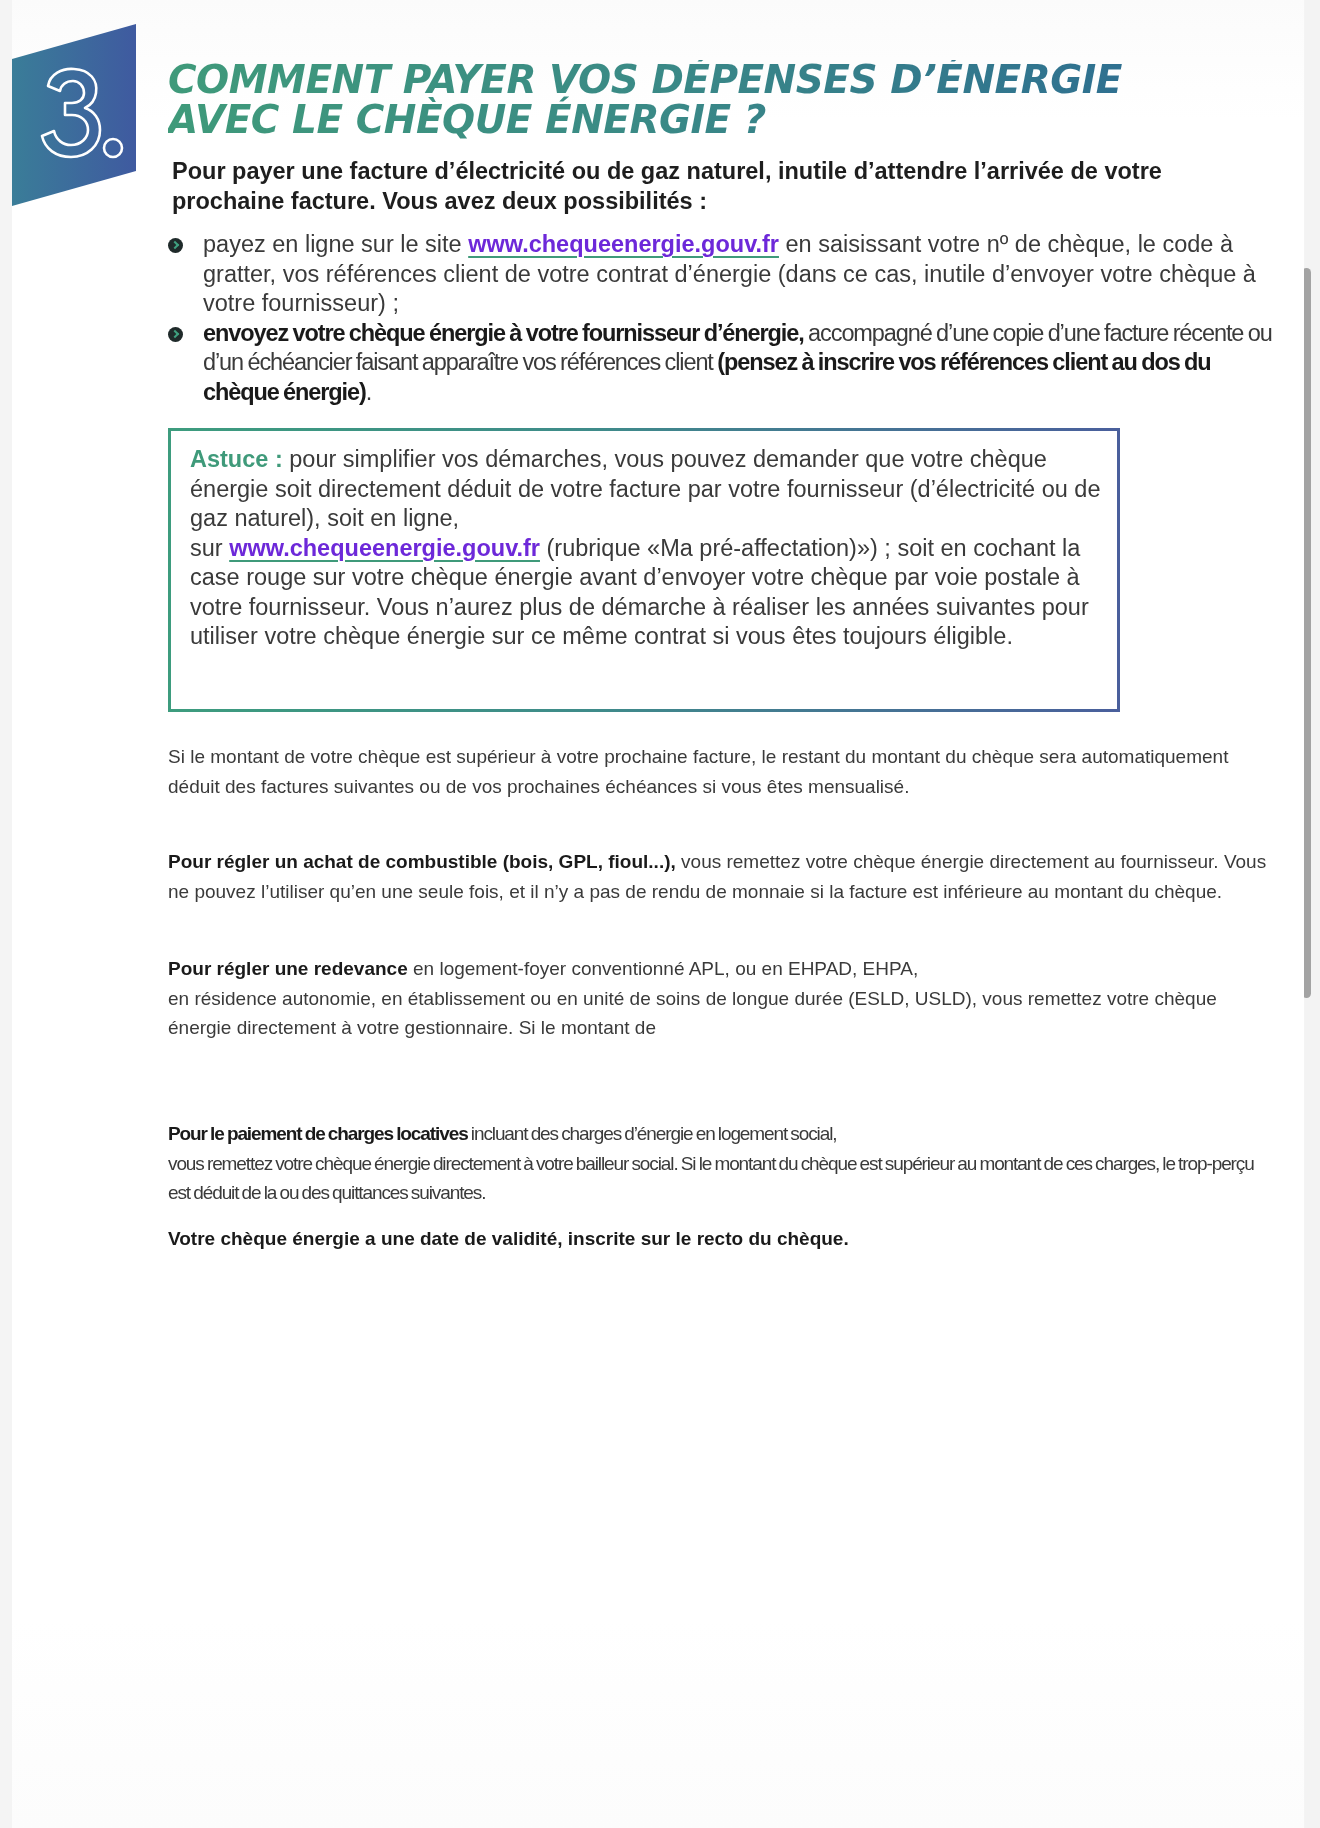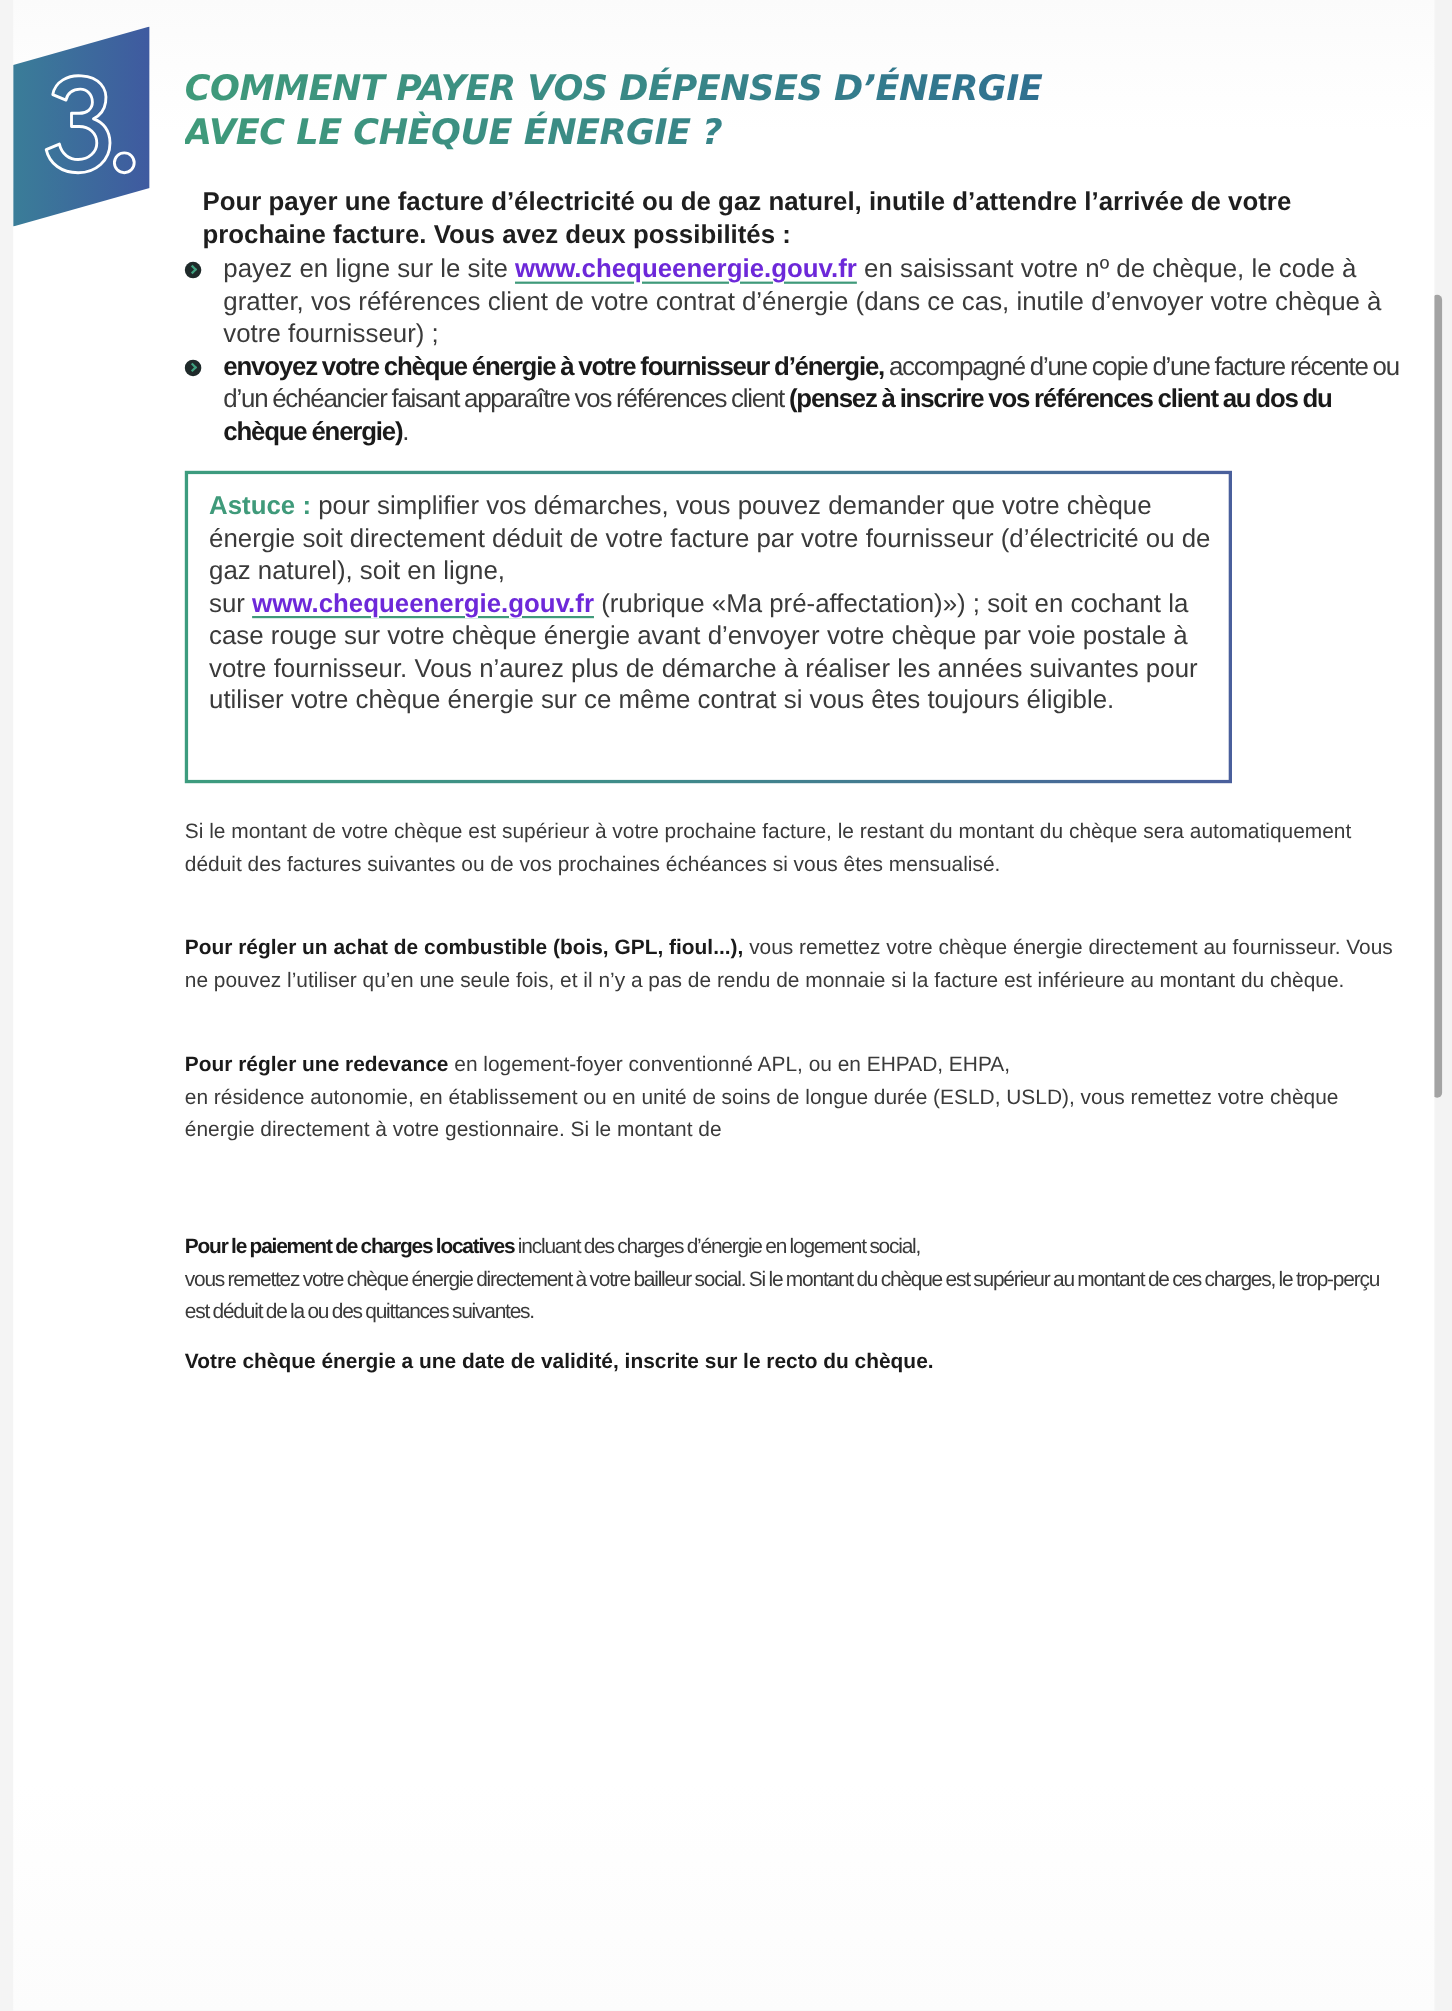--- a/index.html
+++ b/index.html
@@ -49,34 +49,34 @@
       height: 182px;
     }
     .title {
       position: absolute;
       left: 168px;
       top: 60px;
       margin: 0;
       font-family: "DejaVu Sans", sans-serif;
       font-weight: bold;
       font-style: italic;
-      font-size: 32px;
+      font-size: 39px;
       line-height: 40px;
       letter-spacing: -0.5px;
       background: linear-gradient(90deg, #3f9a7a 0%, #3a8a86 50%, #2f7090 100%);
       -webkit-background-clip: text;
       background-clip: text;
       color: transparent;
     }
     .intro {
       position: absolute;
       left: 168px;
       top: 152px;
       width: 1100px;
-      margin: 16px;
+      margin: 4px;
       font-weight: bold;
       font-size: 23.5px;
       line-height: 30px;
       color: #1e1e1e;
     }
     .bullets {
       position: absolute;
       left: 168px;
       top: 230px;
       width: 1110px;

